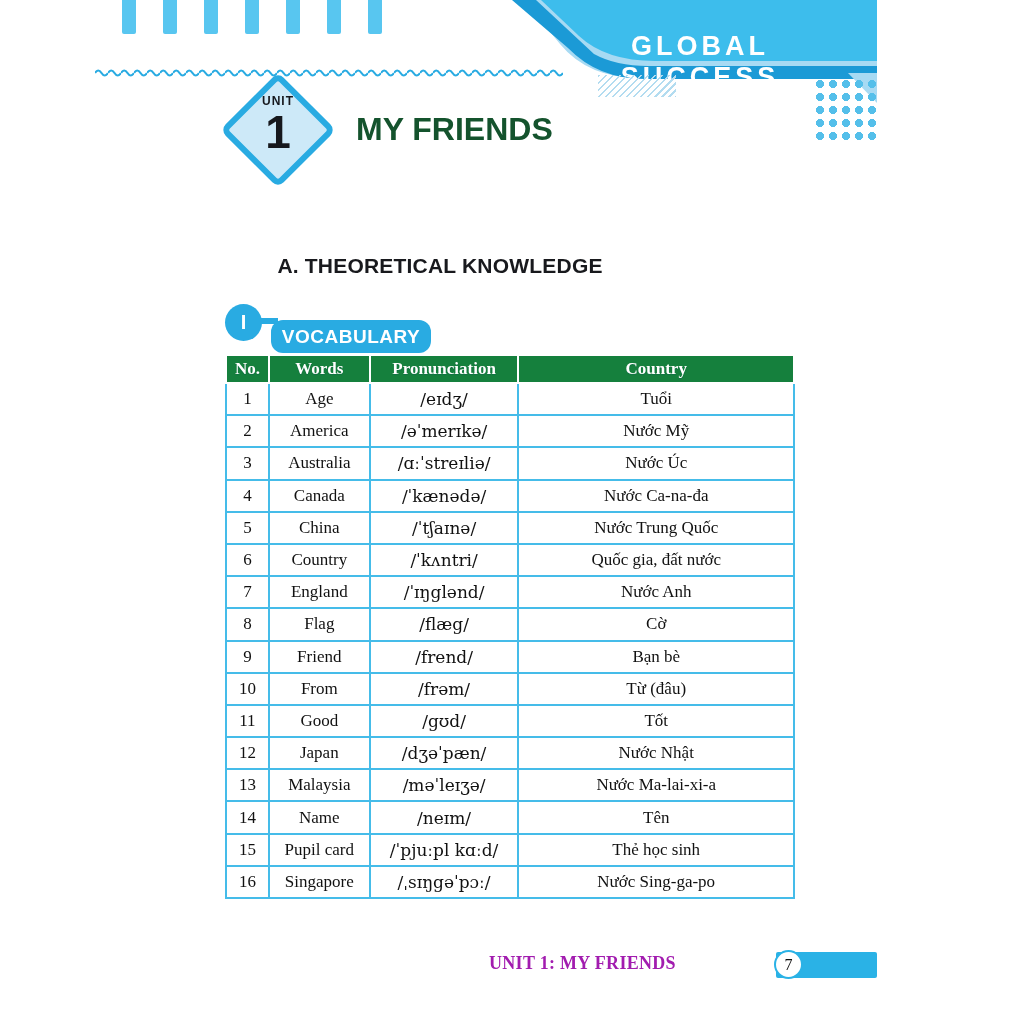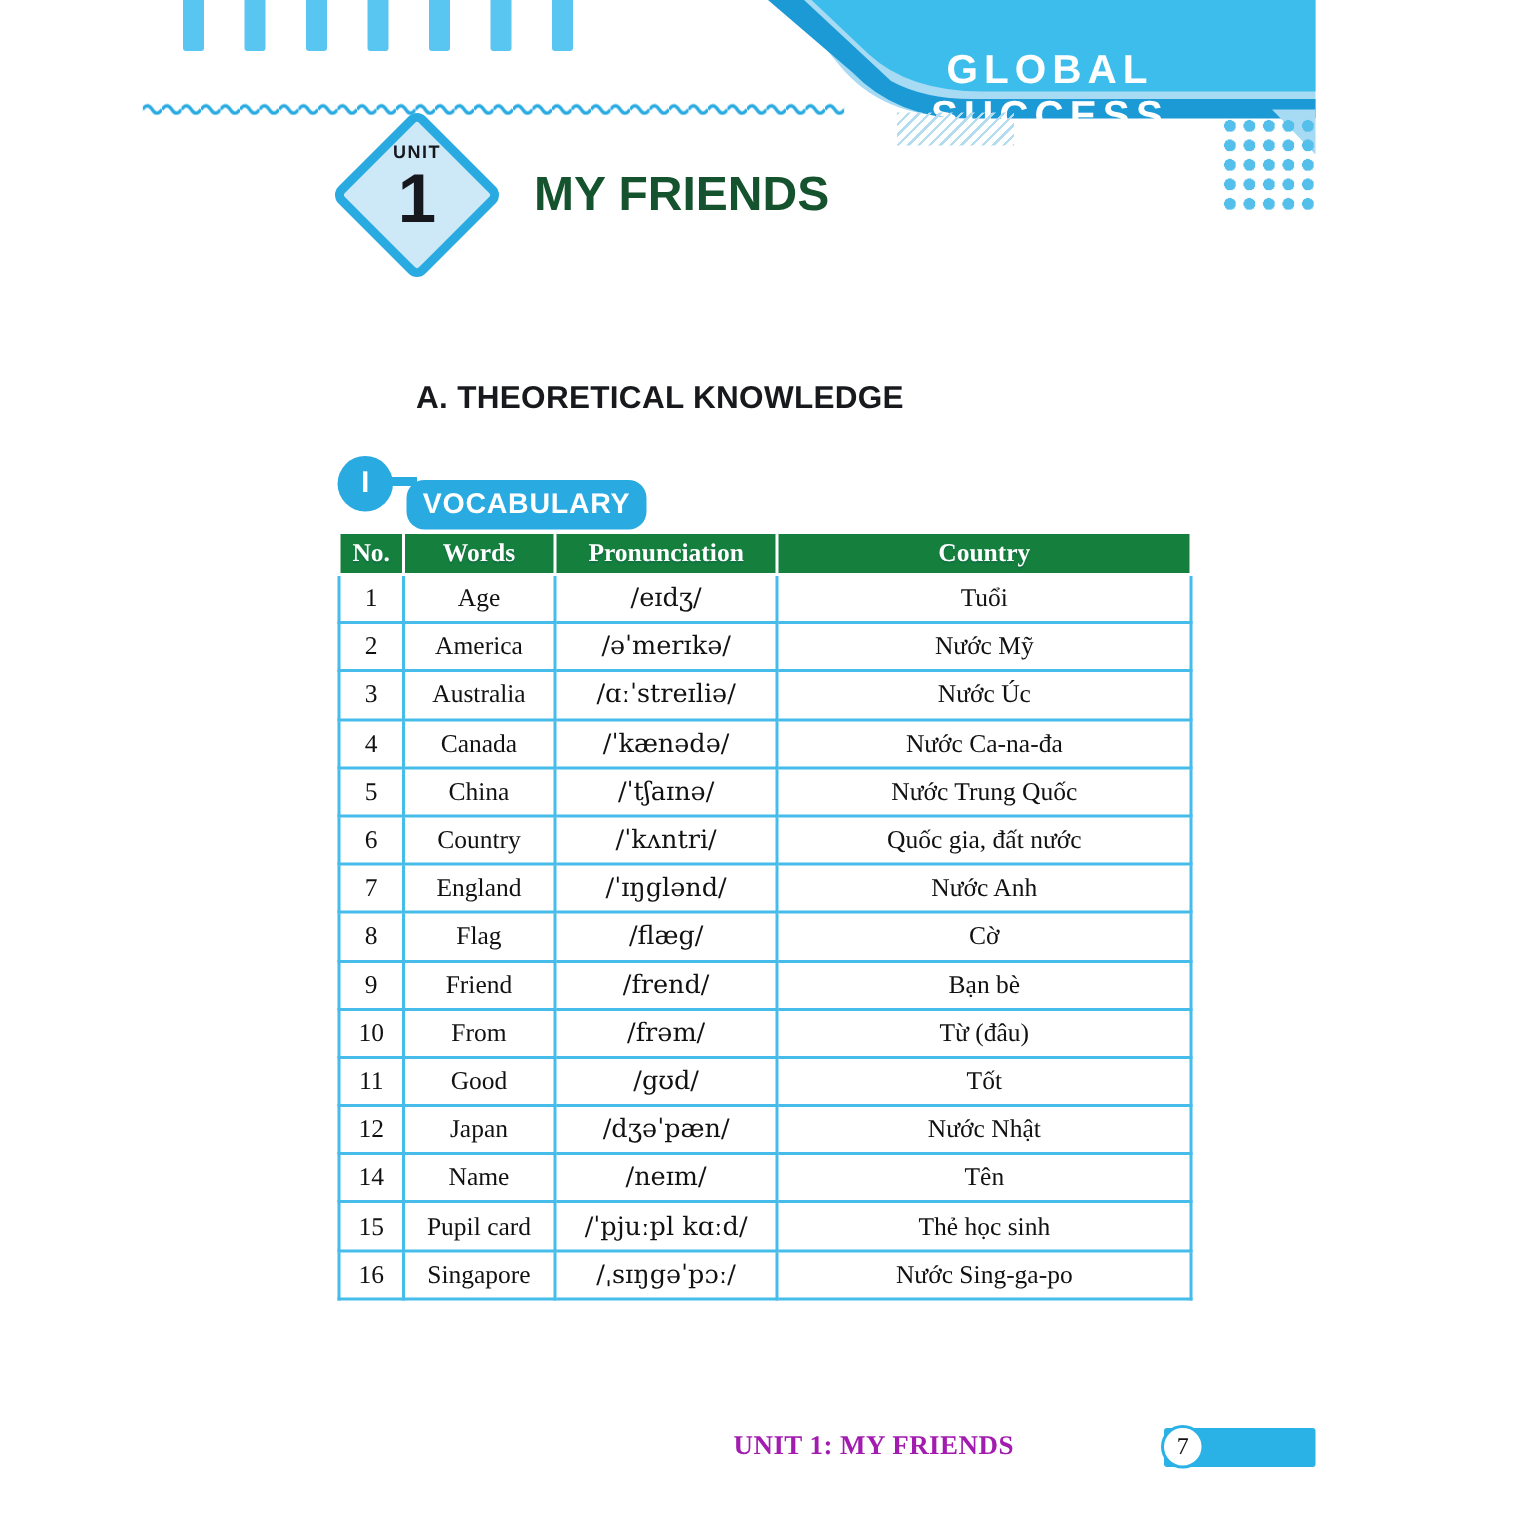--- a/index.html
+++ b/index.html
@@ -219,20 +219,26 @@
           <td class="pron">/gʊd/</td>
           <td>Tốt</td>
         </tr>
         <tr>
           <td>12</td>
           <td>Japan</td>
           <td class="pron">/dʒəˈpæn/</td>
           <td>Nước Nhật</td>
         </tr>
         <tr>
+          <td>13</td>
+          <td>Malaysia</td>
+          <td class="pron">/məˈleɪʒə/</td>
+          <td>Nước Ma-lai-xi-a</td>
+        </tr>
+        <tr>
           <td>14</td>
           <td>Name</td>
           <td class="pron">/neɪm/</td>
           <td>Tên</td>
         </tr>
         <tr>
           <td>15</td>
           <td>Pupil card</td>
           <td class="pron">/ˈpjuːpl kɑːd/</td>
           <td>Thẻ học sinh</td>

